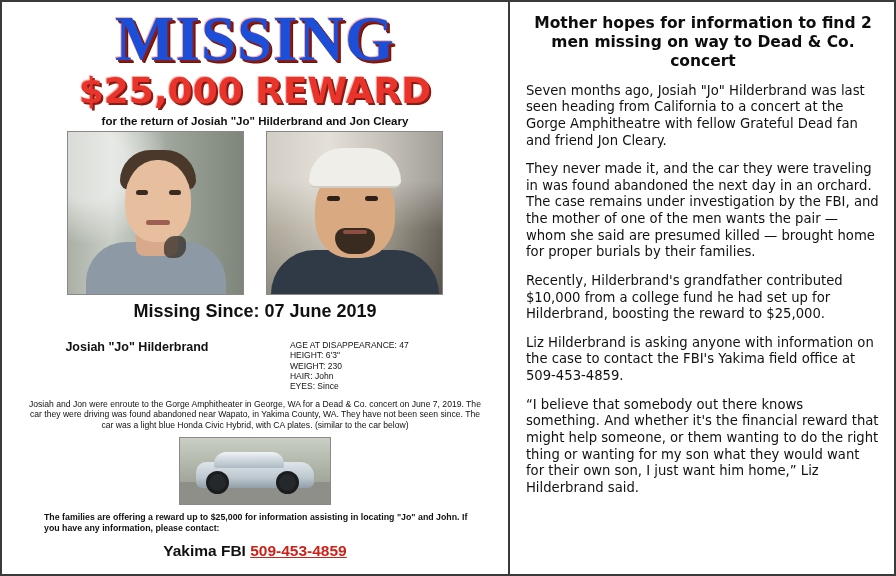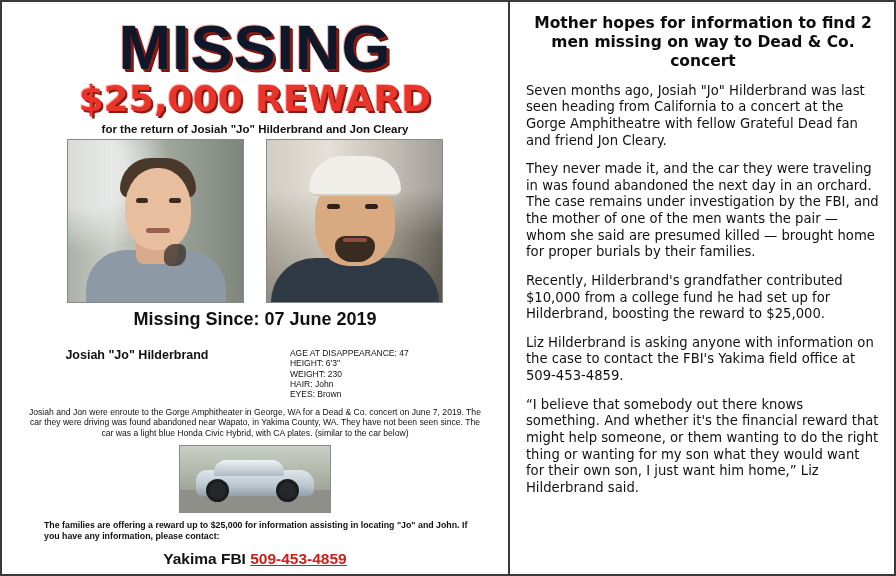--- a/index.html
+++ b/index.html
@@ -28,31 +28,31 @@
     width: 540px;
     height: 576px;
     box-sizing: border-box;
     border: 2px solid #3a3a3a;
     background: #ffffff;
     padding: 6px 10px 4px 10px;
     text-align: center;
   }
 
   .missing-word {
-    font-family: Liberation Sans, sans-serif;
+    font-family: Liberation Serif, serif;
     font-weight: bold;
     font-size: 63px;
     line-height: 0.95;
     letter-spacing: 1px;
-    color: #0f172a;
+    color: #1d4ed8;
     text-shadow:
       2px 2px 0 #8a1a12,
       3px 3px 0 #6e120c,
       -1px -1px 0 #ffb0aa;
-    margin: 10px 0 0 0;
+    margin: 2px 0 0 0;
   }
   .reward-line {
     font-family: "DejaVu Sans", sans-serif;
     font-weight: bold;
     font-size: 36px;
     line-height: 1.0;
     color: #e8342a;
     text-shadow:
       2px 2px 0 #8a1a12,
       -1px -1px 0 #ffb0aa;
@@ -327,21 +327,21 @@
       <div class="person">
         <div class="person-name">Josiah "Jo" Hilderbrand</div>
       </div>
 
       <div class="person">
         <div class="person-stats">
           <div class="stat">AGE AT DISAPPEARANCE: 47</div>
           <div class="stat">HEIGHT: 6'3"</div>
           <div class="stat">WEIGHT: 230</div>
           <div class="stat">HAIR: John</div>
-          <div class="stat">EYES: Brown</div>
+          <div class="stat">EYES: Since</div>
         </div>
       </div>
 
     </div>
 
     <div class="narrative">Josiah and Jon were enroute to the Gorge Amphitheater in George, WA for a Dead &amp; Co. concert on June 7, 2019. The car they were driving was found abandoned near Wapato, in Yakima County, WA. They have not been seen since. The car was a light blue Honda Civic Hybrid, with CA plates. (similar to the car below)</div>
 
     <div class="car-photo">
       <div class="road"></div>
       <div class="body"></div>

